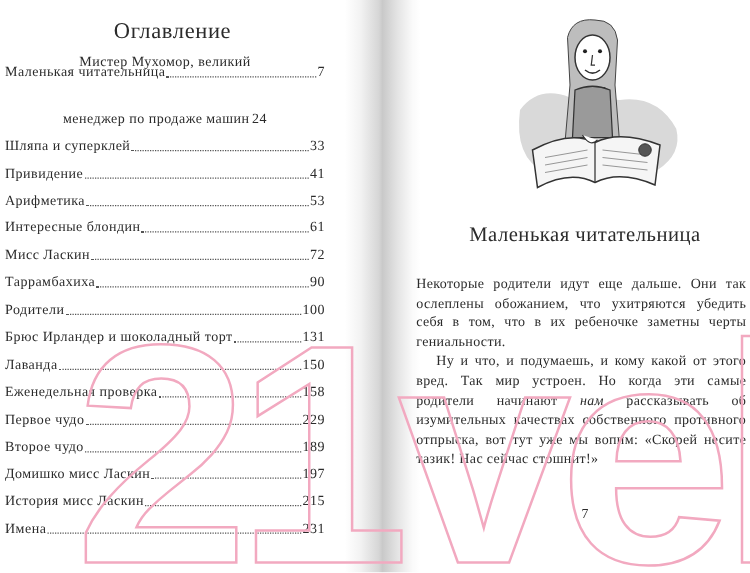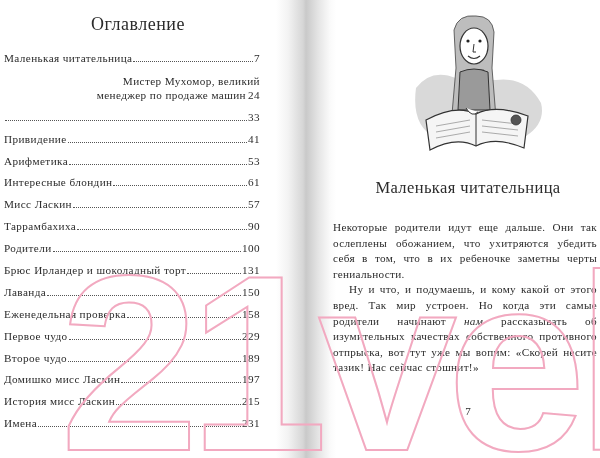--- a/index.html
+++ b/index.html
@@ -22,27 +22,27 @@
     position: absolute; left: 0; width: 276px; top: 14px;
     text-align: center; font-family: "Liberation Serif", serif;
     font-size: 18px; letter-spacing: 0.5px; color: #2b2b2b;
   }
   .toc-list { position: absolute; left: 4px; top: 43px; width: 256px; list-style: none; margin: 0; padding: 0; }
   .toc-item {
     display: flex; align-items: flex-end;
     font-family: "Liberation Serif", serif; font-size: 11.2px;
     height: 21.9px; line-height: 14px; color: #2b2b2b; letter-spacing: 0.4px;
   }
-  .toc-item.two-line { height: 37px; flex-direction: column; align-items: flex-end; justify-content: flex-end; }
+  .toc-item.two-line { height: 37px; flex-direction: column; align-items: center; justify-content: flex-end; }
   .toc-item .label { white-space: nowrap; }
   .toc-item .leader {
     flex: 1; overflow: hidden; white-space: nowrap; margin: 0 1px;
     border-bottom: 1.5px dotted #555; height: 10px; margin-bottom: 3px;
   }
-  .row { display: flex; align-items: flex-end; }
+  .row { display: flex; align-items: flex-end; margin-top: 31px; }
   .toc-item .page { white-space: nowrap; }
 
   .illustration { position: absolute; left: 60px; top: 8px; width: 160px; height: 150px; }
 
   .chapter-title {
     position: absolute; left: 0; top: 178px; width: 264px; text-align: center;
     font-family: "Liberation Serif", serif; font-size: 16.5px; color: #2b2b2b; letter-spacing: 0.4px;
   }
   .body-text {
     position: absolute; left: -3px; top: 220px; width: 264px;
@@ -82,20 +82,21 @@
         </li>
       <li class="toc-item two-line">
         <span class="label">Мистер Мухомор, великий</span>
         <span class="row">
             <span class="label">менеджер по продаже машин</span>
             <span class="leader"></span>
             <span class="page">24</span>
           </span>
       </li>
       <li class="toc-item">
+          <span class="label">Шляпа и суперклей</span>
           <span class="leader"></span>
           <span class="page">33</span>
         </li>
       <li class="toc-item">
           <span class="label">Привидение</span>
           <span class="leader"></span>
           <span class="page">41</span>
         </li>
       <li class="toc-item">
           <span class="label">Арифметика</span>
@@ -103,21 +104,21 @@
           <span class="page">53</span>
         </li>
       <li class="toc-item">
           <span class="label">Интересные блондин</span>
           <span class="leader"></span>
           <span class="page">61</span>
         </li>
       <li class="toc-item">
           <span class="label">Мисс Ласкин</span>
           <span class="leader"></span>
-          <span class="page">57</span>
+          <span class="page">72</span>
         </li>
       <li class="toc-item">
           <span class="label">Таррамбахиха</span>
           <span class="leader"></span>
           <span class="page">90</span>
         </li>
       <li class="toc-item">
           <span class="label">Родители</span>
           <span class="leader"></span>
           <span class="page">100</span>

